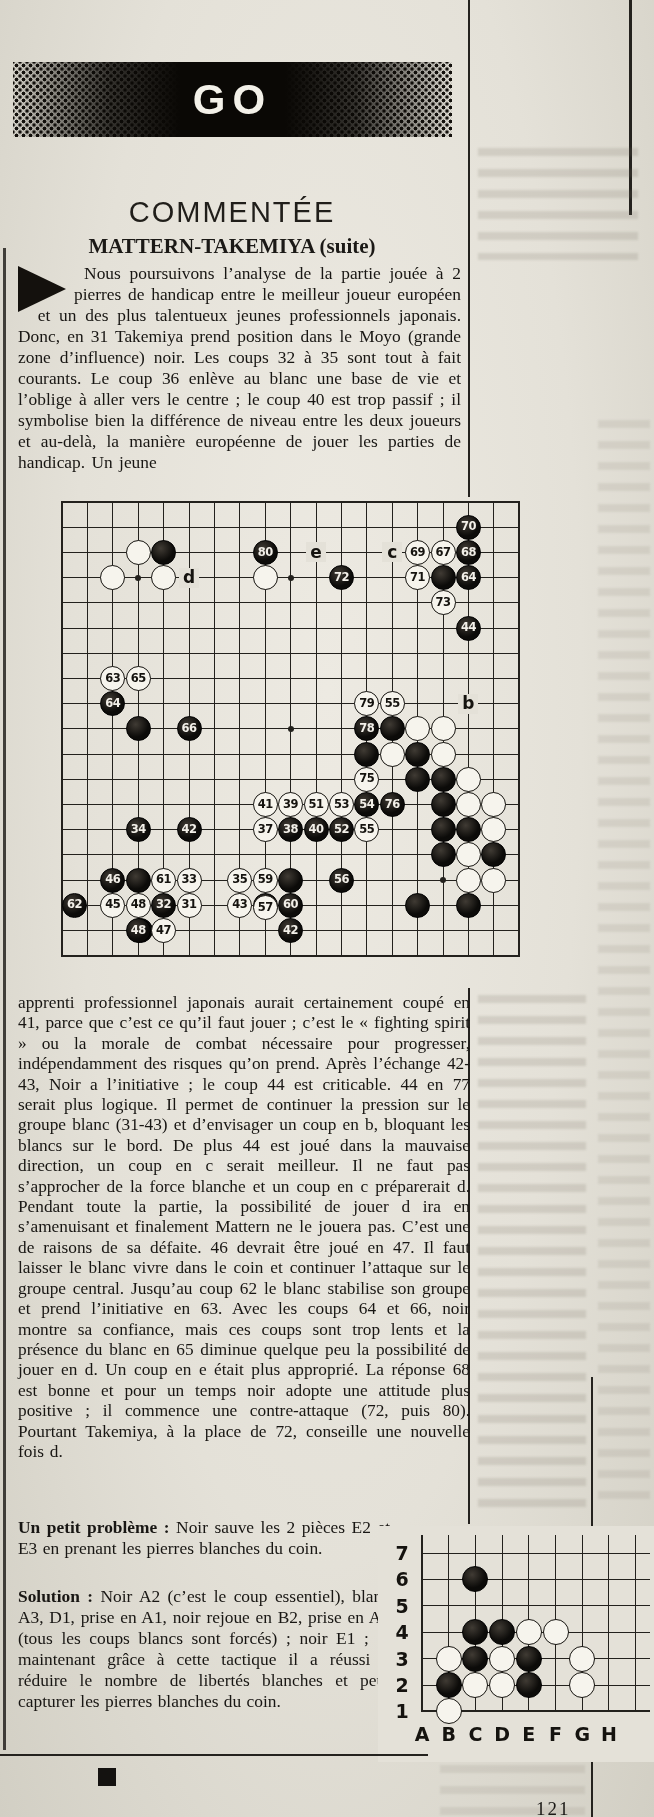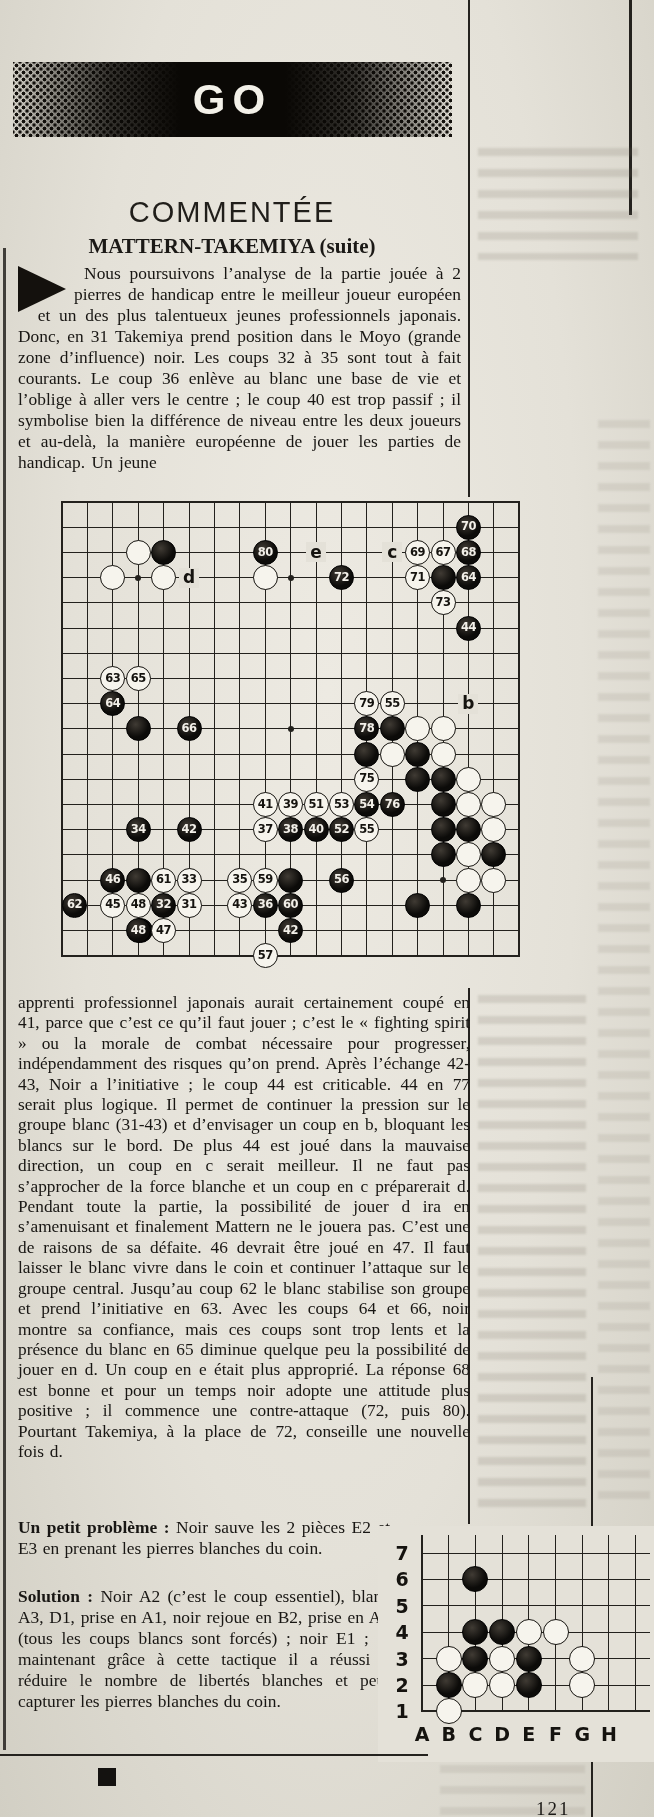--- a/index.html
+++ b/index.html
@@ -310,21 +310,21 @@
       <div class="stone black" style="left: 405.9px; top: 402.7px; width: 25px; height: 25px;"></div>
       <div class="stone black" style="left: 50.3px; top: 427.9px; width: 25px; height: 25px; margin-left: 28px;">
         <span>50</span>
       </div>
       <div class="stone black" style="left: 75.7px; top: 427.9px; width: 25px; height: 25px;">
         <span>48</span>
       </div>
       <div class="stone white" style="left: 101.1px; top: 427.9px; width: 25px; height: 25px;">
         <span>47</span>
       </div>
-      <div class="stone white" style="left: 202.7px; top: 453px; width: 25px; height: 25px;">
+      <div class="stone white" style="left: 202.7px; top: 405px; width: 25px; height: 25px;">
         <span>57</span>
       </div>
       <div class="stone black" style="left: 228.1px; top: 427.9px; width: 25px; height: 25px;">
         <span>42</span>
       </div>
     </div>
 
   <div class="abs body-text" id="analysis">apprenti professionnel japonais aurait certainement coupé en 41, parce que c’est ce qu’il faut jouer ; c’est le « fighting spirit » ou la morale de combat nécessaire pour progresser, indépendamment des risques qu’on prend. Après l’échange 42-43, Noir a l’initiative ; le coup 44 est criticable. 44 en 77 serait plus logique. Il permet de continuer la pression sur le groupe blanc (31-43) et d’envisager un coup en b, bloquant les blancs sur le bord. De plus 44 est joué dans la mauvaise direction, un coup en c serait meilleur. Il ne faut pas s’approcher de la force blanche et un coup en c préparerait d. Pendant toute la partie, la possibilité de jouer d ira en s’amenuisant et finalement Mattern ne le jouera pas. C’est une de raisons de sa défaite. 46 devrait être joué en 47. Il faut laisser le blanc vivre dans le coin et continuer l’attaque sur le groupe central. Jusqu’au coup 62 le blanc stabilise son groupe et prend l’initiative en 63. Avec les coups 64 et 66, noir montre sa confiance, mais ces coups sont trop lents et la présence du blanc en 65 diminue quelque peu la possibilité de jouer en d. Un coup en e était plus approprié. La réponse 68 est bonne et pour un temps noir adopte une attitude plus positive ; il commence une contre-attaque (72, puis 80). Pourtant Takemiya, à la place de 72, conseille une nouvelle fois d.</div>
 
   <div class="abs body-text" id="problem-p">

